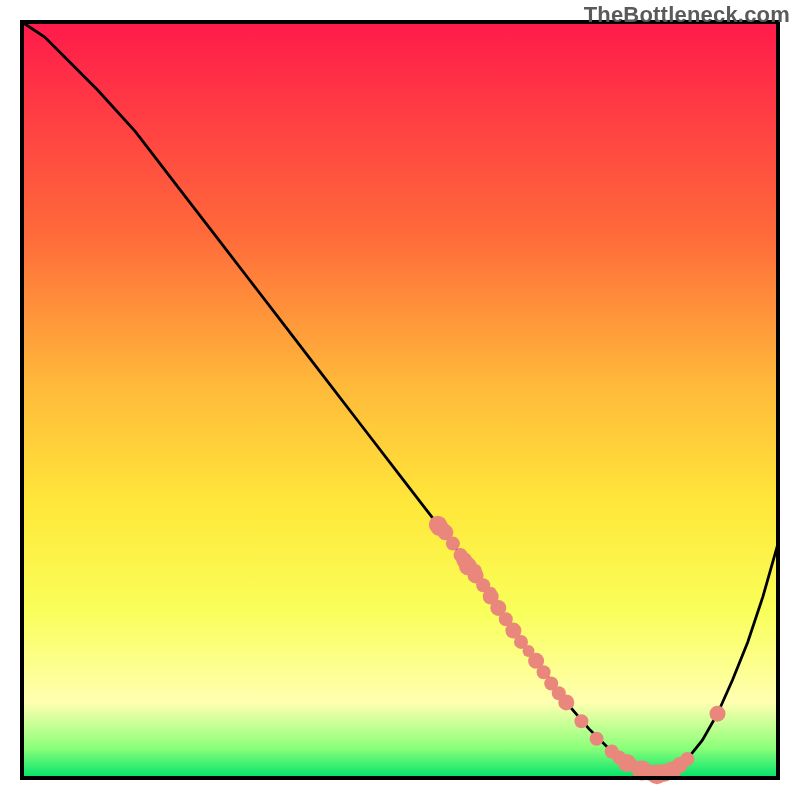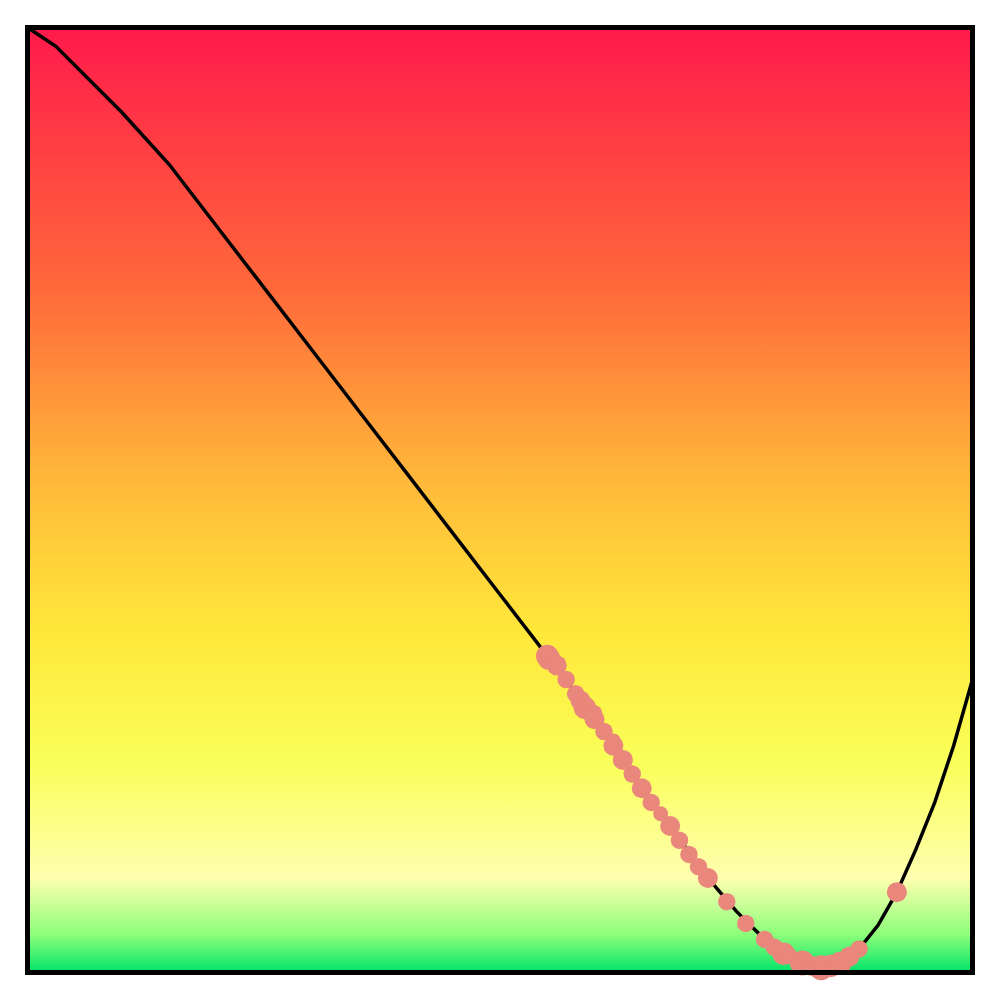--- a/index.html
+++ b/index.html
@@ -14,20 +14,21 @@
   .plot-bg stop.s5{stop-color:#ffffb0}
   .plot-bg stop.s6{stop-color:#8cff7a}
   .plot-bg stop.s7{stop-color:#00e36b}
   .curve{fill:none;stroke:#000;stroke-width:2.8}
   .frame{fill:none;stroke:#000;stroke-width:4}
   .pt{fill:#e9877c}
 </style>
 </head>
 <body>
 <div class="wrap">
+  <div class="attribution">TheBottleneck.com</div>
 
   <svg width="800" height="800" viewBox="0 0 800 800">
     <defs>
       <linearGradient id="bg" x1="0" y1="0" x2="0" y2="1" class="plot-bg">
         <stop class="s0" offset="0%"></stop>
         <stop class="s1" offset="28%"></stop>
         <stop class="s2" offset="48%"></stop>
         <stop class="s3" offset="64%"></stop>
         <stop class="s4" offset="78%"></stop>
         <stop class="s5" offset="90%"></stop>

